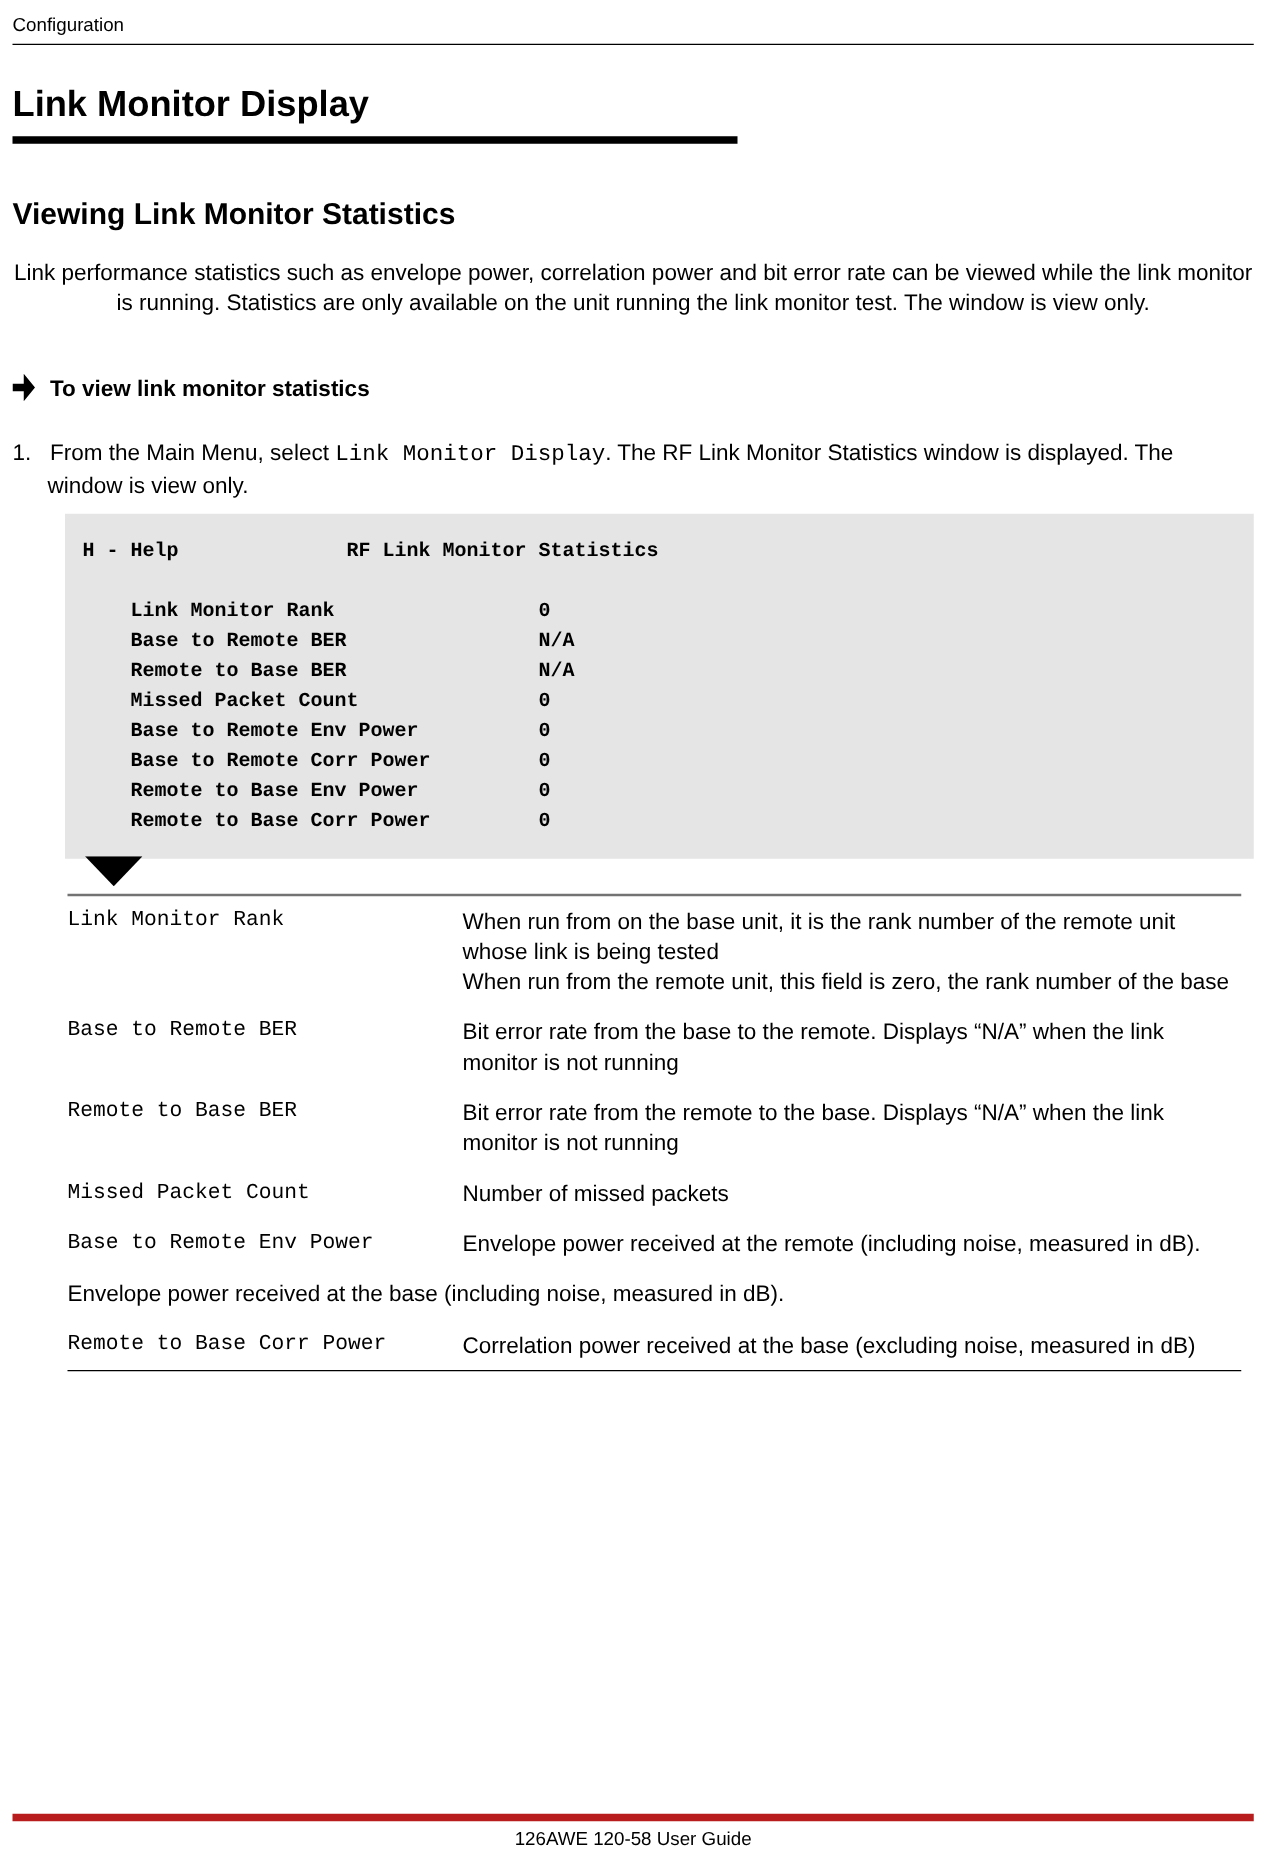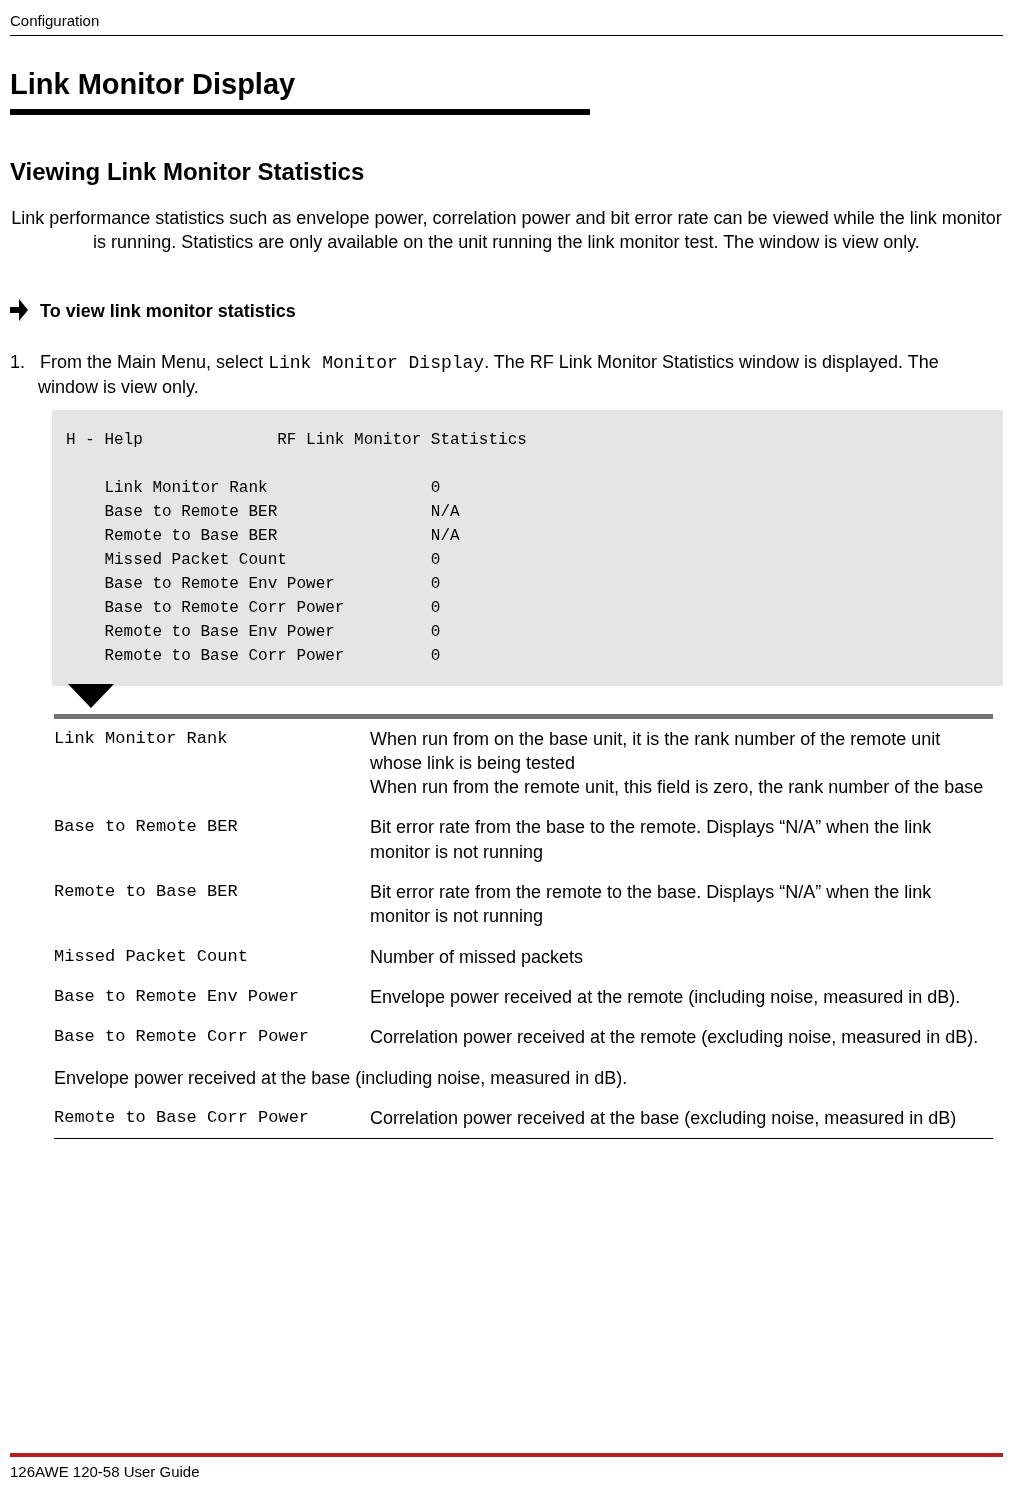--- a/index.html
+++ b/index.html
@@ -79,31 +79,32 @@
     .terminal-box {
       background: #e5e5e5;
       margin-left: 42px;
       margin-right: 0;
       padding: 18px 14px 18px 14px;
       font-family: "Courier New", Courier, monospace;
       font-size: 16px;
       white-space: pre;
       line-height: 1.5;
       margin-bottom: 0;
+      font-weight: bold;
     }
     .down-arrow {
       margin-left: 58px;
       margin-top: -2px;
       margin-bottom: 0;
     }
     .down-arrow svg { display: block; }
     .defs-table {
       margin-left: 44px;
       margin-right: 10px;
-      border-top: 5px solid #737373;
+      border-top: 2px solid #737373;
       border-bottom: 1px solid #000;
       margin-top: 6px;
       font-size: 18px;
     }
     .defs-row {
       display: flex;
       padding: 8px 0;
     }
     .defs-term {
       width: 310px;
@@ -114,24 +115,24 @@
     }
     .defs-desc {
       flex: 1;
       line-height: 1.35;
     }
     .footer {
       position: absolute;
       bottom: 14px;
       left: 10px;
       right: 10px;
-      border-top: 4px solid #b91c1c;
+      border-top: 6px solid #b91c1c;
       padding-top: 4px;
       display: flex;
-      justify-content: flex-start;
+      justify-content: center;
       font-size: 15px;
     }
   </style>
 </head>
 <body>
 
 <div class="page">
 
   <div class="header-text">Configuration</div>
   <div class="header-line"></div>
@@ -188,24 +189,20 @@
       </div>
       <div class="defs-row">
         <div class="defs-term">Missed Packet Count</div>
         <div class="defs-desc">Number of missed packets</div>
       </div>
       <div class="defs-row">
         <div class="defs-term">Base to Remote Env Power</div>
         <div class="defs-desc">Envelope power received at the remote (including noise, measured in dB).</div>
       </div>
       <div class="defs-row">
-        <div class="defs-term">Base to Remote Corr Power</div>
-        <div class="defs-desc">Correlation power received at the remote (excluding noise, measured in dB).</div>
-      </div>
-      <div class="defs-row">
         <div class="defs-desc">Envelope power received at the base (including noise, measured in dB).</div>
       </div>
       <div class="defs-row">
         <div class="defs-term">Remote to Base Corr Power</div>
         <div class="defs-desc">Correlation power received at the base (excluding noise, measured in dB)</div>
       </div>
     </div>
 
   <div class="footer">
     <span>126</span>

